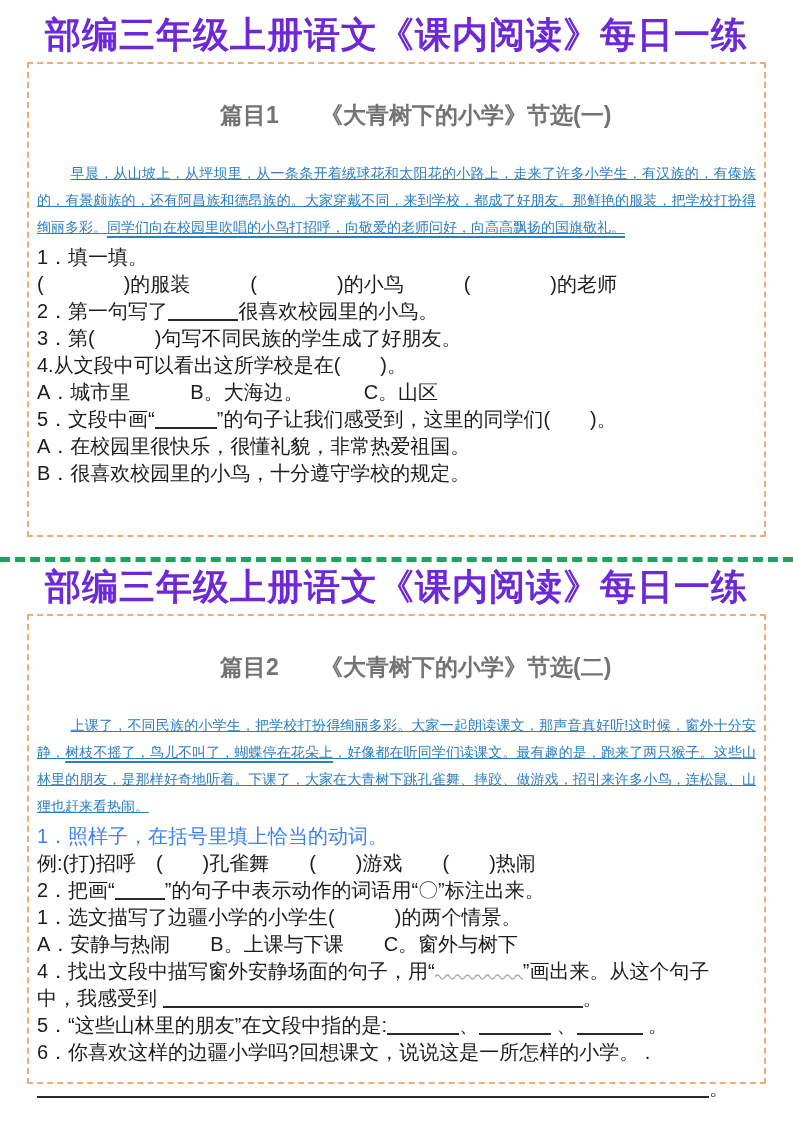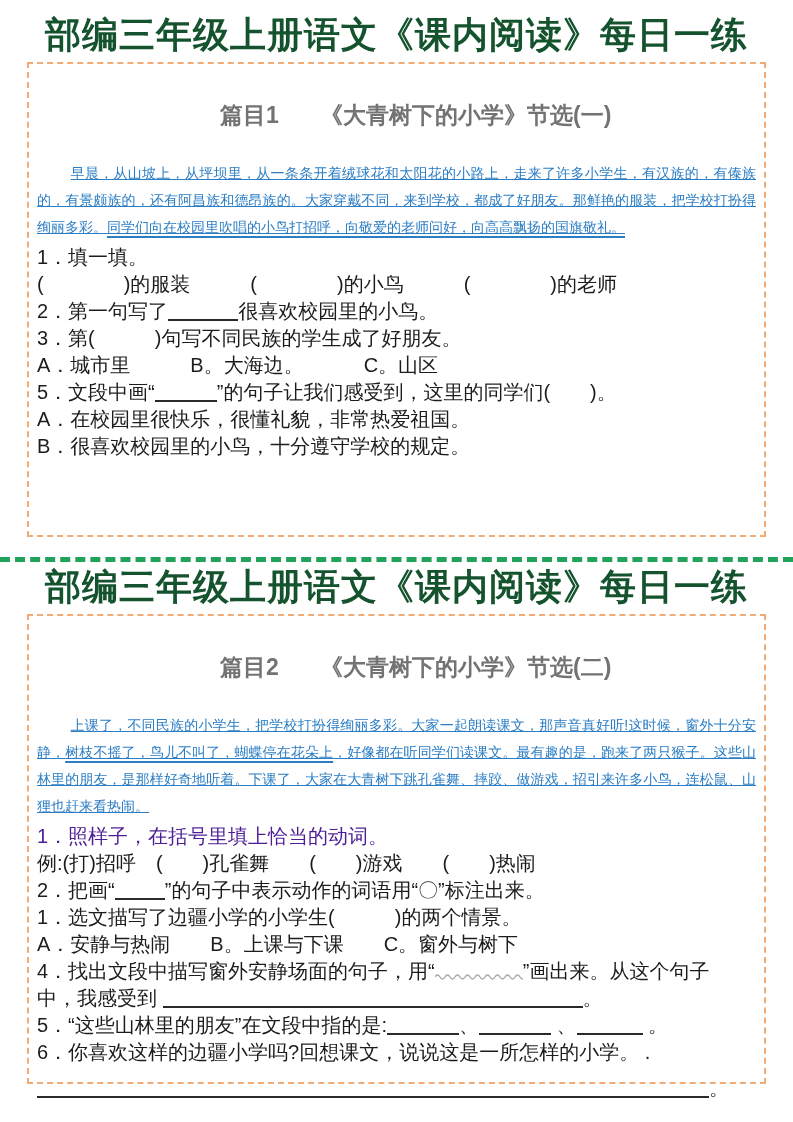--- a/index.html
+++ b/index.html
@@ -11,21 +11,21 @@
     color:#1c1c1c;
     overflow:hidden;
   }
   .main-title{
     margin:14px 0 6px 0;
     height:42px;line-height:42px;
     text-align:center;
     font-family:"Liberation Serif", serif;
     font-weight:bold;
     font-size:36px;
-    color:#14532d;
+    color:#6d28d9;
     letter-spacing:1px;
     white-space:nowrap;
   }
   .main-title.second{margin-top:4px;}
   .box{
     box-sizing:border-box;
     margin-left:27px;
     width:739px;
     border:2px dashed #f2ab74;
     padding:6px 8px 6px 8px;
@@ -55,21 +55,21 @@
     text-underline-offset:4px;
     text-decoration-thickness:1.5px;
   }
   .questions{margin-top:3px;}
   .qline{
     min-height:27px;
     line-height:27px;
     font-size:20px;
     white-space:pre-wrap;
   }
-  .qline .blue-text{color:#4c1d95;}
+  .qline .blue-text{color:#3b82f6;}
   .blank{
     display:inline-block;
     height:0.85em;
     border-bottom:2px solid #2a2a2a;
     vertical-align:-3px;
   }
   .wavy{
     display:inline-block;
     height:12px;
     vertical-align:-4px;
@@ -92,20 +92,21 @@
   <div class="box first">
     <div class="sec-heading">
       <span>篇目1</span><span class="gap"></span><span>《大青树下的小学》节选(一)</span>
     </div>
     <div class="passage"><span>早晨，从山坡上，从坪坝里，从一条条开着绒球花和太阳花的小路上，走来了许多小学生，有汉族的，有傣族的，有景颇族的，还有阿昌族和德昂族的。大家穿戴不同，来到学校，都成了好朋友。那鲜艳的服装，把学校打扮得绚丽多彩。</span><span class="ul">同学们向在校园里吹唱的小鸟打招呼，向敬爱的老师问好，向高高飘扬的国旗敬礼。</span></div>
     <div class="questions">
         <div class="qline"><span>1．填一填。</span></div>
         <div class="qline"><span>(　　　　)的服装　　　(　　　　)的小鸟　　　(　　　　)的老师</span></div>
         <div class="qline"><span>2．第一句写了</span><span class="blank" style="width: 70px;"></span><span>很喜欢校园里的小鸟。</span></div>
         <div class="qline"><span>3．第(　　　)句写不同民族的学生成了好朋友。</span></div>
+        <div class="qline"><span>4.从文段中可以看出这所学校是在(　　)。</span></div>
         <div class="qline"><span>A．城市里　　　B。大海边。　　　C。山区</span></div>
         <div class="qline"><span>5．文段中画“</span><span class="blank" style="width: 62px;"></span><span>”的句子让我们感受到，这里的同学们(　　)。</span></div>
         <div class="qline"><span>A．在校园里很快乐，很懂礼貌，非常热爱祖国。</span></div>
         <div class="qline"><span>B．很喜欢校园里的小鸟，十分遵守学校的规定。</span></div>
       </div>
   </div>
 
   <div class="divider"></div>
 
   <div class="main-title second">部编三年级上册语文《课内阅读》每日一练</div>

